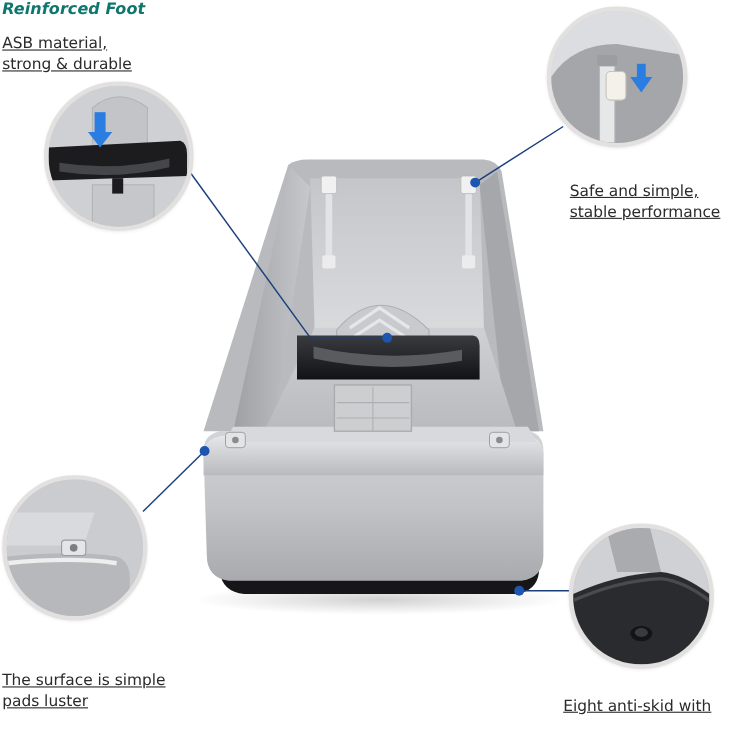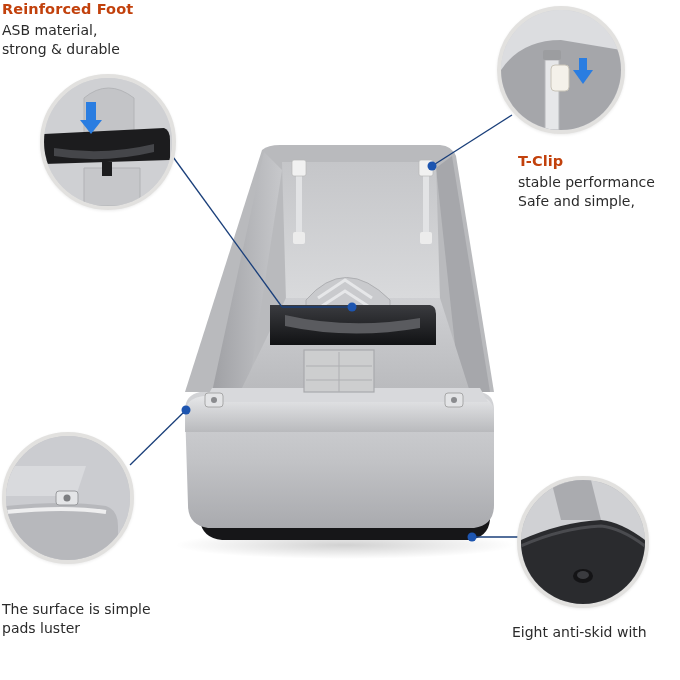--- a/index.html
+++ b/index.html
@@ -3,25 +3,26 @@
 <meta charset="utf-8">
 <style>
   html, body { margin: 0; padding: 0; }
   body {
     width: 680px; height: 680px; position: relative; overflow: hidden;
     background: #ffffff;
     font-family: "DejaVu Sans", "Liberation Sans", sans-serif;
   }
   .feature { position: absolute; }
   .feature-title {
-    font-weight: bold; color: #c2410c; font-size: 14.5px; line-height: 18px;
+    font-weight: bold; color: #0f766e; font-size: 14.5px; line-height: 18px;
     letter-spacing: 0.1px;
+    font-style: italic;
   }
   .feature-desc {
-    color: #2b2b2b; font-size: 14px; line-height: 19px; margin-top: 3px;
+    color: #2b2b2b; font-size: 14px; line-height: 19px; margin-top: 13px; text-decoration: underline;
   }
   .circle {
     position: absolute; border-radius: 50%;
     border: 4px solid #e2e1df; overflow: hidden; box-sizing: border-box;
     box-shadow: 0 1px 3px rgba(0,0,0,0.08);
   }
   svg.overlay { position: absolute; left: 0; top: 0; pointer-events: none; }
 </style>
 </head>
 <body>
@@ -181,24 +182,23 @@
 
 <div class="feature" style="left:2px; top:0px; width:200px;">
   <div class="feature-title">Reinforced Foot</div>
   <div class="feature-desc">
     <div>ASB material,</div>
     <div>strong &amp; durable</div>
   </div>
 </div>
 
 <div class="feature" style="left:518px; top:152px; width:162px;">
-  <div class="feature-title">T-Clip</div>
-  <div class="feature-desc">
+  <div class="feature-desc">
+    <div>Safe and simple,</div>
     <div>stable performance</div>
-    <div>Safe and simple,</div>
   </div>
 </div>
 
 <div class="feature" style="left:2px; top:597px; width:230px;">
   <div class="feature-desc">
     <div>The surface is simple</div>
     <div>pads luster</div>
   </div>
 </div>
 

